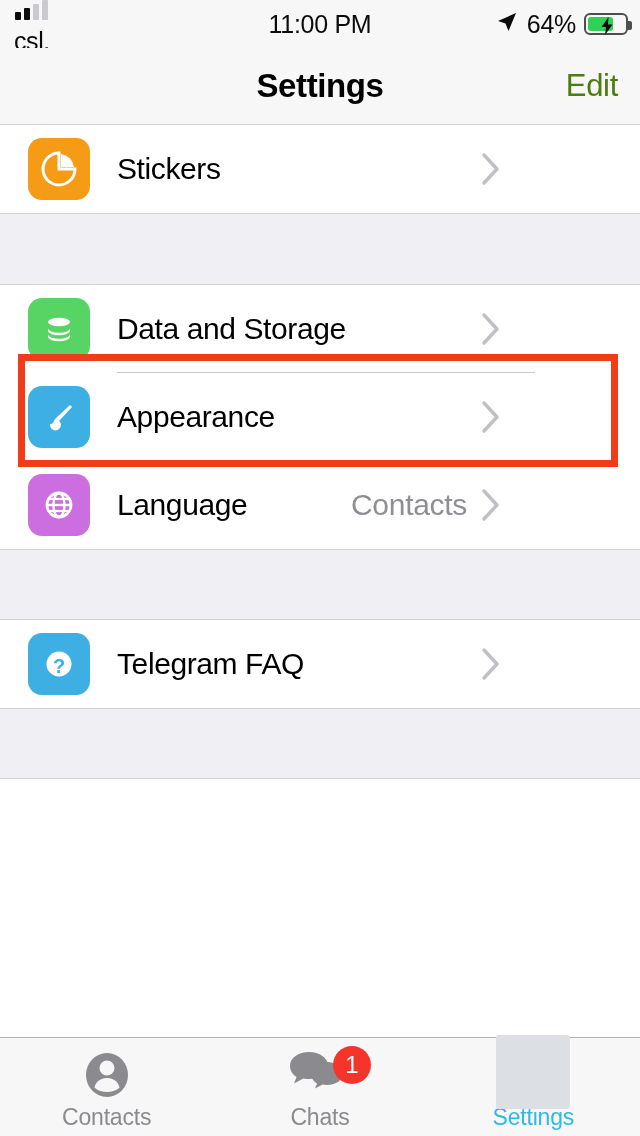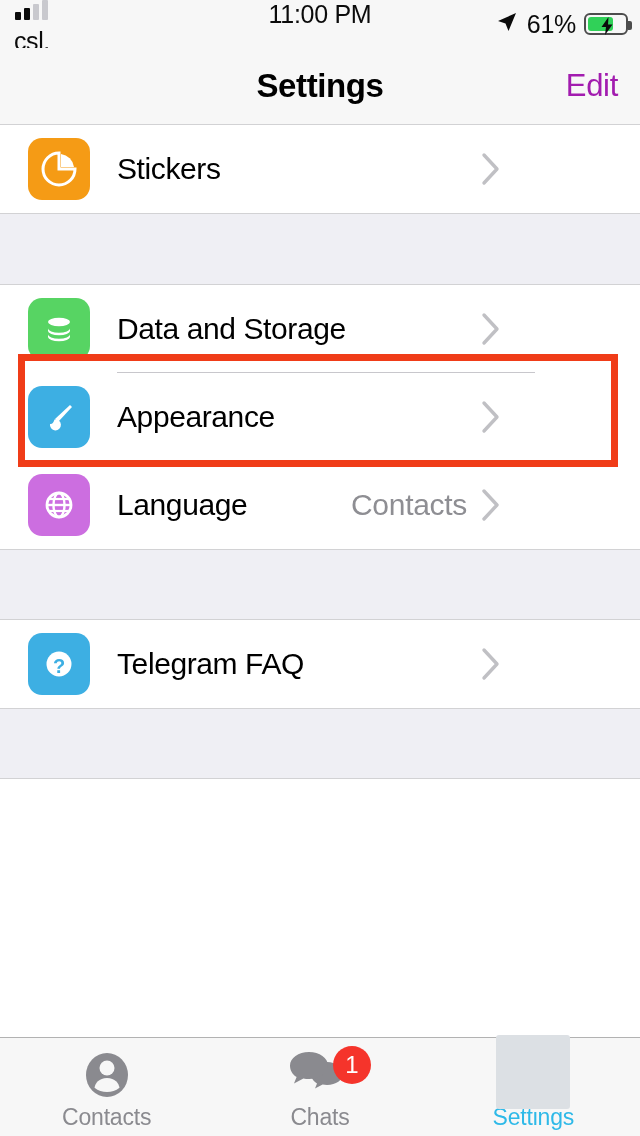--- a/index.html
+++ b/index.html
@@ -21,38 +21,38 @@
   }
   .sb-left{ position:absolute; left:14px; top:0; height:48px; display:flex; align-items:center; gap:7px;flex-direction:column; }
   .bars{ display:flex; align-items:flex-end; gap:3px; height:20px; }
   .bars i{ display:block; width:6px; border-radius:1px; background:#C9C9CE; }
   .bars i.on{ background:#0B0B0B; }
   .bars i:nth-child(1){ height:8px; }
   .bars i:nth-child(2){ height:12px; }
   .bars i:nth-child(3){ height:16px; }
   .bars i:nth-child(4){ height:20px; }
   .carrier{ font-size:25px; color:#0B0B0B; letter-spacing:-0.4px; }
-  .sb-center{ position:absolute; left:0; right:0; top:0; height:48px; display:flex; align-items:flex-start; justify-content:center; }
+  .sb-center{ position:absolute; left:0; right:0; top:0; height:48px; display:flex; align-items:center; justify-content:center; }
   .sb-time{ font-size:25px; color:#0B0B0B; letter-spacing:-0.3px; }
   .sb-right{ position:absolute; right:12px; top:0; height:48px; display:flex; align-items:center; gap:8px; }
   .batt-pct{ font-size:25px; color:#0B0B0B; letter-spacing:-0.3px; }
   .batt{ position:relative; width:44px; height:22px; border:2px solid #4D4D4D; border-radius:6px; }
   .batt::after{ content:""; position:absolute; right:-6px; top:6px; width:4px; height:9px; background:#4D4D4D; border-radius:0 2px 2px 0; }
   .batt-fill{ position:absolute; left:2px; top:2px; bottom:2px; width:62%; background:#30D158; border-radius:3px; }
 
   
   .navbar{
     height:77px; width:640px;
     background:#F7F7F7;
     position:relative;
     display:flex; align-items:center; justify-content:center;
     border-bottom:1px solid #D2D2D4;
   }
   .nav-title{ font-size:33px; font-weight:bold; color:#000; letter-spacing:-0.4px; }
-  .nav-edit{ position:absolute; right:22px; font-size:31px; color:#a21caf; letter-spacing:-0.3px; }
+  .nav-edit{ position:absolute; right:22px; font-size:31px; color:#4d7c0f; letter-spacing:-0.3px; }
 
   
   .table{ width:640px; background:#FFFFFF; }
   .group{ background:#FFFFFF; }
   .gap{
     background:#EFEFF4;
     border-top:1px solid #D2D2D4;
     border-bottom:1px solid #D2D2D4;
   }
   .gap.g1{ height:72px; }
@@ -175,21 +175,21 @@
   <div class="sb-center">
     <span class="sb-time">11:00 PM</span>
   </div>
 
   <div class="sb-right">
     <span>
       <svg width="24" height="24" viewBox="0 0 24 24">
         <path d="M21 3 L3 11 L10.5 13.5 L13.5 21 Z" fill="#0B0B0B"></path>
       </svg>
     </span>
-    <span class="batt-pct">61%</span>
+    <span class="batt-pct">64%</span>
     <span class="batt">
       <span class="batt-fill"></span>
       <svg style="position:absolute;left:12px;top:1px" width="18" height="20" viewBox="0 0 18 20">
         <path d="M10.5 1 L3.5 11 L8 11 L7 19 L14.5 8.5 L10 8.5 Z" fill="#0B0B0B"></path>
       </svg>
     </span>
   </div>
 </div>
 
 <div class="navbar">

